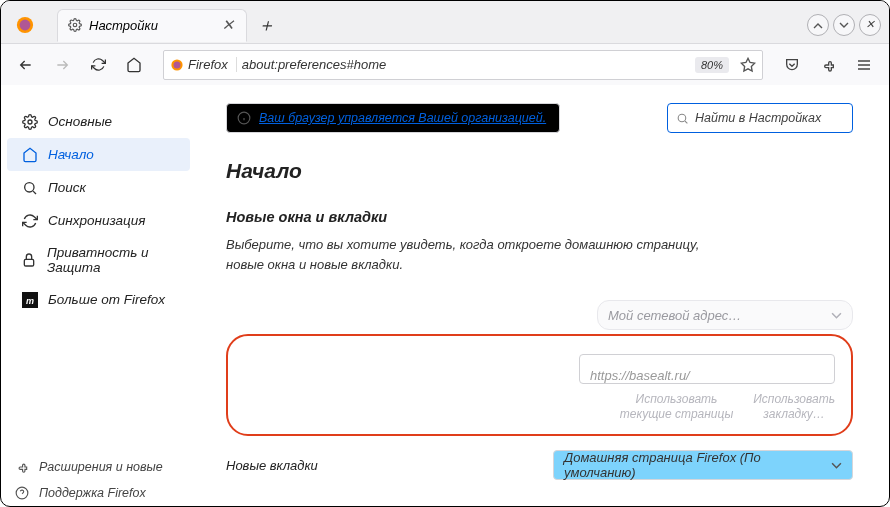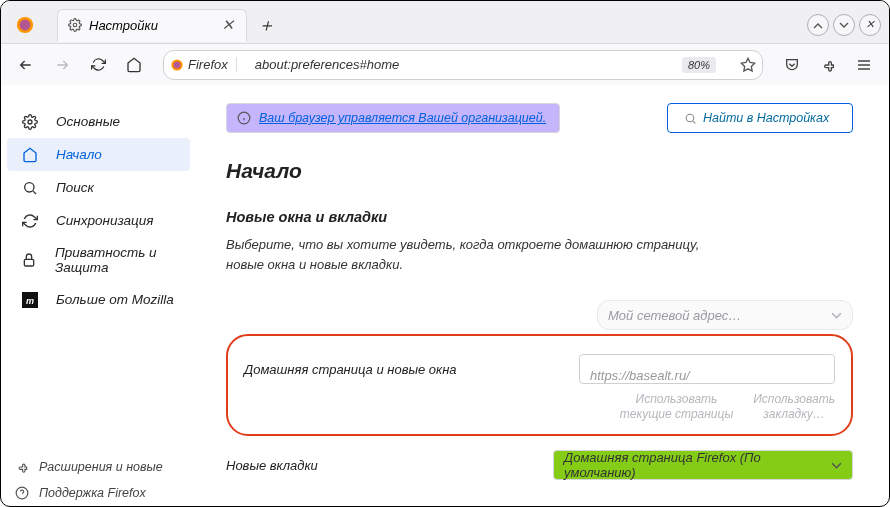--- a/index.html
+++ b/index.html
@@ -11,54 +11,54 @@
 .tab { display: flex; align-items: center; height: 33px; border-radius: 6px 6px 0 0; padding: 0 10px; gap: 7px; font-size: 13px; }
 .tab.active { background: #f9f9fb; border: 1px solid #dadade; border-bottom: 1px solid #f9f9fb; margin-bottom: -1px; min-width: 190px; }
 .tab-close { font-size: 15px; color: #555; padding: 0 2px; margin-left: auto; }
 .newtab { width: 32px; display: flex; align-items: center; justify-content: center; font-size: 18px; color: #333; }
 .winctrl { margin-left: auto; display: flex; gap: 4px; }
 .winbtn { width: 22px; height: 22px; border: 1px solid #b0b0b4; border-radius: 50%; display: flex; align-items: center; justify-content: center; font-size: 11px; color: #444; background: #f7f7f9; }
 
 .toolbar { height: 42px; border-top: 1px solid #dadade; background: #f9f9fb; display: flex; align-items: center; padding: 0 10px; gap: 6px; }
 .tool-btn { width: 30px; height: 30px; display: flex; align-items: center; justify-content: center; border-radius: 4px; color: #444; }
 .tool-btn.disabled { color: #aaa; }
-.urlbar { flex: 1; height: 30px; background: #fff; border: 1px solid #d0d0d4; border-radius: 11px; display: flex; align-items: center; padding: 0 6px; margin: 0 8px; font-size: 13px; color: #333; gap: 18px; }
+.urlbar { flex: 1; height: 30px; background: #fff; border: 1px solid #d0d0d4; border-radius: 2px; display: flex; align-items: center; padding: 0 6px; margin: 0 8px; font-size: 13px; color: #333; gap: 5px; }
 .urlbar .ident { display: flex; align-items: center; gap: 4px; padding-right: 8px; border-right: 1px solid #ddd; }
 .urlbar .zoom { margin-left: auto; font-size: 11px; background: #eaeaee; border-radius: 3px; padding: 2px 6px; color: #333; }
 
 .content { flex: 1; display: flex; overflow: hidden; }
 .sidebar { width: 195px; padding: 20px 0 0 0; display: flex; flex-direction: column; }
-.side-item { display: flex; align-items: center; gap: 18px; padding: 8px 14px; font-size: 13.5px; color: #222; border-radius: 4px; margin: 0 6px; }
+.side-item { display: flex; align-items: center; gap: 10px; padding: 8px 14px; font-size: 13.5px; color: #222; border-radius: 4px; margin: 0 6px; }
 .side-item.sel { color: #0060df; background: #e9f0fb; }
 .side-item .icn { width: 17px; height: 17px; display: flex; align-items: center; justify-content: center; }
 .side-spacer { flex: 1; }
 .side-foot { display: flex; align-items: center; gap: 10px; padding: 6px 14px; font-size: 12.5px; color: #444; }
 
 .main { flex: 1; padding: 18px 36px 0 30px; overflow: hidden; }
 .toprow { display: flex; gap: 16px; margin-bottom: 26px; }
-.notice { flex: 0 0 334px; height: 30px; border: 1px solid #d6d6da; border-radius: 4px; background: #c4b5fd; display: flex; align-items: center; padding: 0 10px; gap: 8px; font-size: 12.5px; }
+.notice { flex: 0 0 334px; height: 30px; border: 1px solid #d6d6da; border-radius: 4px; background: #000000; display: flex; align-items: center; padding: 0 10px; gap: 8px; font-size: 12.5px; }
 .notice a { color: #0060df; text-decoration: underline; }
-.searchbox { flex: 0 0 186px; margin-left: auto; height: 30px; border: 1.5px solid #0060df; border-radius: 4px; display: flex; align-items: center; padding: 0 16px; gap: 6px; font-size: 12.5px; color: #0369a1; }
+.searchbox { flex: 0 0 186px; margin-left: auto; height: 30px; border: 1.5px solid #0060df; border-radius: 4px; display: flex; align-items: center; padding: 0 8px; gap: 6px; font-size: 12.5px; color: #404040; }
 h1 { font-size: 21px; font-weight: 600; color: #222; margin-bottom: 26px; }
 h2 { font-size: 14.5px; font-weight: 700; color: #222; margin-bottom: 10px; }
 .desc { font-size: 13px; color: #333; line-height: 1.5; max-width: 500px; margin-bottom: 26px; }
 
 .dim-row { display: flex; align-items: center; justify-content: flex-end; margin-bottom: 4px; }
 .dim-select { width: 256px; height: 30px; border: 1px solid #e8e8ec; border-radius: 12px; background: #fafafb; color: #9a9aa0; font-size: 13px; padding: 0 10px; display: flex; align-items: center; justify-content: space-between; }
 
 .hl { border: 2px solid #e03d1a; border-radius: 22px; padding: 18px 16px 12px 16px; margin-bottom: 14px; }
 .hl-row1 { display: flex; align-items: center; margin-bottom: 8px; }
 .hl-label { font-size: 13px; color: #222; }
 .hl-input { margin-left: auto; width: 256px; height: 30px; border: 1px solid #d0d0d4; border-radius: 4px; padding: 0 10px; font-size: 13px; color: #999; display: flex; align-items: flex-end; }
 .hl-btns { display: flex; justify-content: flex-end; gap: 20px; }
 .hl-btn { font-size: 12px; color: #b6b6bd; text-align: center; line-height: 1.25; white-space: pre-line; }
 
 .row2 { display: flex; align-items: center; }
 .row2-label { font-size: 13px; color: #222; }
-.row2-sel { margin-left: auto; width: 300px; height: 30px; border: 1px solid #d6d6da; border-radius: 4px; background: #84cc16; font-size: 13px; color: #333; display: flex; align-items: center; justify-content: space-between; padding: 0 10px; gap: 15px; }
+.row2-sel { margin-left: auto; width: 300px; height: 30px; border: 1px solid #d6d6da; border-radius: 4px; background: #7dd3fc; font-size: 13px; color: #333; display: flex; align-items: center; justify-content: space-between; padding: 0 10px; gap: 15px; }
 svg { display: block; }
 </style>
 </head>
 <body>
 
 <div class="window">
 
   <div class="tabbar">
     <div class="app-icon">
       <svg width="18" height="18" viewBox="0 0 20 20">
@@ -195,21 +195,21 @@
           </span>
         <span>Приватность и Защита</span>
       </div>
       <div class="side-item">
         <span class="icn">
             <svg width="16" height="16" viewBox="0 0 16 16">
               <rect width="16" height="16" fill="#111"></rect>
               <text x="8" y="12" text-anchor="middle" fill="#fff" font-size="9" font-weight="bold">m</text>
             </svg>
           </span>
-        <span>Больше от Mozilla</span>
+        <span>Больше от Firefox</span>
       </div>
       <div class="side-spacer"></div>
       <div class="side-foot">
         <span class="icn">
             <svg width="14" height="14" viewBox="0 0 24 24" fill="none" stroke="#555" stroke-width="2">
               <path d="M20 12h-3V9a2 2 0 1 0-4 0v3H9a2 2 0 1 0 0 4h4v3a2 2 0 1 0 4 0v-3h3v-4z"></path>
             </svg>
           </span>
         <span>Расширения и новые</span>
       </div>
@@ -256,21 +256,20 @@
           <span>
               <svg width="11" height="11" viewBox="0 0 10 10">
                 <path d="M1 3 L5 7 L9 3" stroke="#b0b0b8" fill="none" stroke-width="1.4"></path>
               </svg>
             </span>
         </div>
       </div>
 
       <div class="hl">
         <div class="hl-row1">
-          <span class="hl-label">Домашняя страница и новые окна</span>
           <div class="hl-input">
             <span>https://basealt.ru/</span>
           </div>
         </div>
         <div class="hl-btns">
           <div class="hl-btn">Использовать
 текущие страницы</div>
           <div class="hl-btn">Использовать
 закладку…</div>
         </div>

